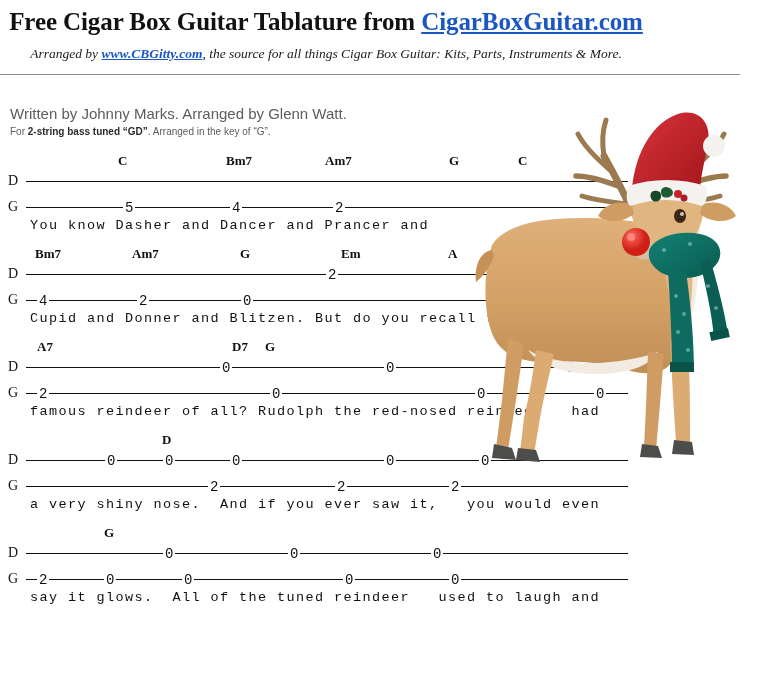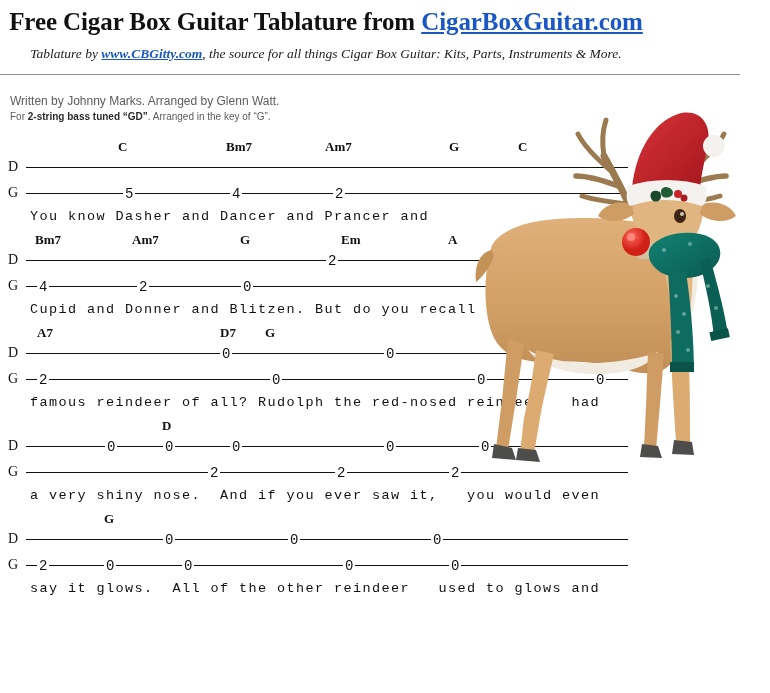--- a/index.html
+++ b/index.html
@@ -66,22 +66,23 @@
     font-family: "Liberation Sans", sans-serif;
     font-size: 31px;
     font-weight: bold;
     color: #0a0a0a;
     letter-spacing: -0.6px;
     line-height: 1.05;
     margin: 0;
     white-space: nowrap;
   }
   .song-credit {
-    font-size: 12px;
+    font-size: 15px;
     color: #5c5c5c;
+    margin-top: 10px;
     line-height: 1.45;
     white-space: nowrap;
   }
   .song-tuning {
     font-size: 10px;
     color: #5c5c5c;
     line-height: 1.45;
     white-space: nowrap;
   }
   .song-tuning b { color: #2b2b2b; }
@@ -154,35 +155,35 @@
     color: #111;
     background: #ffffff;
     padding: 0 2px;
     line-height: 1;
   }
   .fret.d { top: 2px; }
   .fret.g { top: 28px; }
 
   .lyric-row {
     position: relative;
-    margin-top: 6px;
+    margin-top: 1px;
     padding-left: 22px;
     font-family: "Liberation Mono", monospace;
     font-size: 13.5px;
     letter-spacing: 1.4px;
     color: #111;
     white-space: pre;
   }
 </style>
 </head>
 <body>
 
 <div class="banner">
   <div class="banner-title"><span>Free Cigar Box Guitar Tablature from </span><a class="site-link" href="#">CigarBoxGuitar.com</a></div>
-  <div class="banner-sub"><span>Tablature by </span><a class="gitty-link" href="#">www.CBGitty.com</a><span>, the source for all things Cigar Box Guitar: Kits, Parts, Instruments &amp; More.</span></div>
+  <div class="banner-sub"><span>Arranged by </span><a class="gitty-link" href="#">www.CBGitty.com</a><span>, the source for all things Cigar Box Guitar: Kits, Parts, Instruments &amp; More.</span></div>
   <div class="rule"></div>
 </div>
 
 <div class="reindeer">
   <svg viewBox="0 0 320 365" xmlns="http://www.w3.org/2000/svg">
     <defs>
       <linearGradient id="bodyGrad" x1="0" y1="0" x2="0" y2="1">
         <stop offset="0%" stop-color="#dfb07a"></stop>
         <stop offset="55%" stop-color="#d3a066"></stop>
         <stop offset="100%" stop-color="#c08f57"></stop>
@@ -330,21 +331,21 @@
         <span class="fret d" style="left: 318px;">2</span>
         <span class="fret g" style="left: 29px;">4</span>
         <span class="fret g" style="left: 129px;">2</span>
         <span class="fret g" style="left: 233px;">0</span>
       </div>
       <div class="lyric-row">Cupid and Donner and Blitzen. But do you recall the most</div>
     </div>
     <div class="tab-system">
       <div class="chord-row">
         <span class="chord" style="left: 29px;">A7</span>
-        <span class="chord" style="left: 212px;">D7</span>
+        <span class="chord" style="left: 224px;">D7</span>
         <span class="chord" style="left: 257px;">G</span>
       </div>
       <div class="staff">
         <span class="string-label label-d">D</span>
         <span class="string-label label-g">G</span>
         <div class="string-line d"></div>
         <div class="string-line g"></div>
         <span class="fret d" style="left: 212px;">0</span>
         <span class="fret d" style="left: 376px;">0</span>
         <span class="fret d" style="left: 556px;">0</span>
@@ -386,15 +387,15 @@
         <div class="string-line g"></div>
         <span class="fret d" style="left: 155px;">0</span>
         <span class="fret d" style="left: 280px;">0</span>
         <span class="fret d" style="left: 423px;">0</span>
         <span class="fret g" style="left: 29px;">2</span>
         <span class="fret g" style="left: 96px;">0</span>
         <span class="fret g" style="left: 174px;">0</span>
         <span class="fret g" style="left: 335px;">0</span>
         <span class="fret g" style="left: 441px;">0</span>
       </div>
-      <div class="lyric-row">say it glows.  All of the other reindeer   used to glows and</div>
+      <div class="lyric-row">say it glows.  All of the tuned reindeer   used to laugh and</div>
     </div>
   </div>
 
 </body></html>

